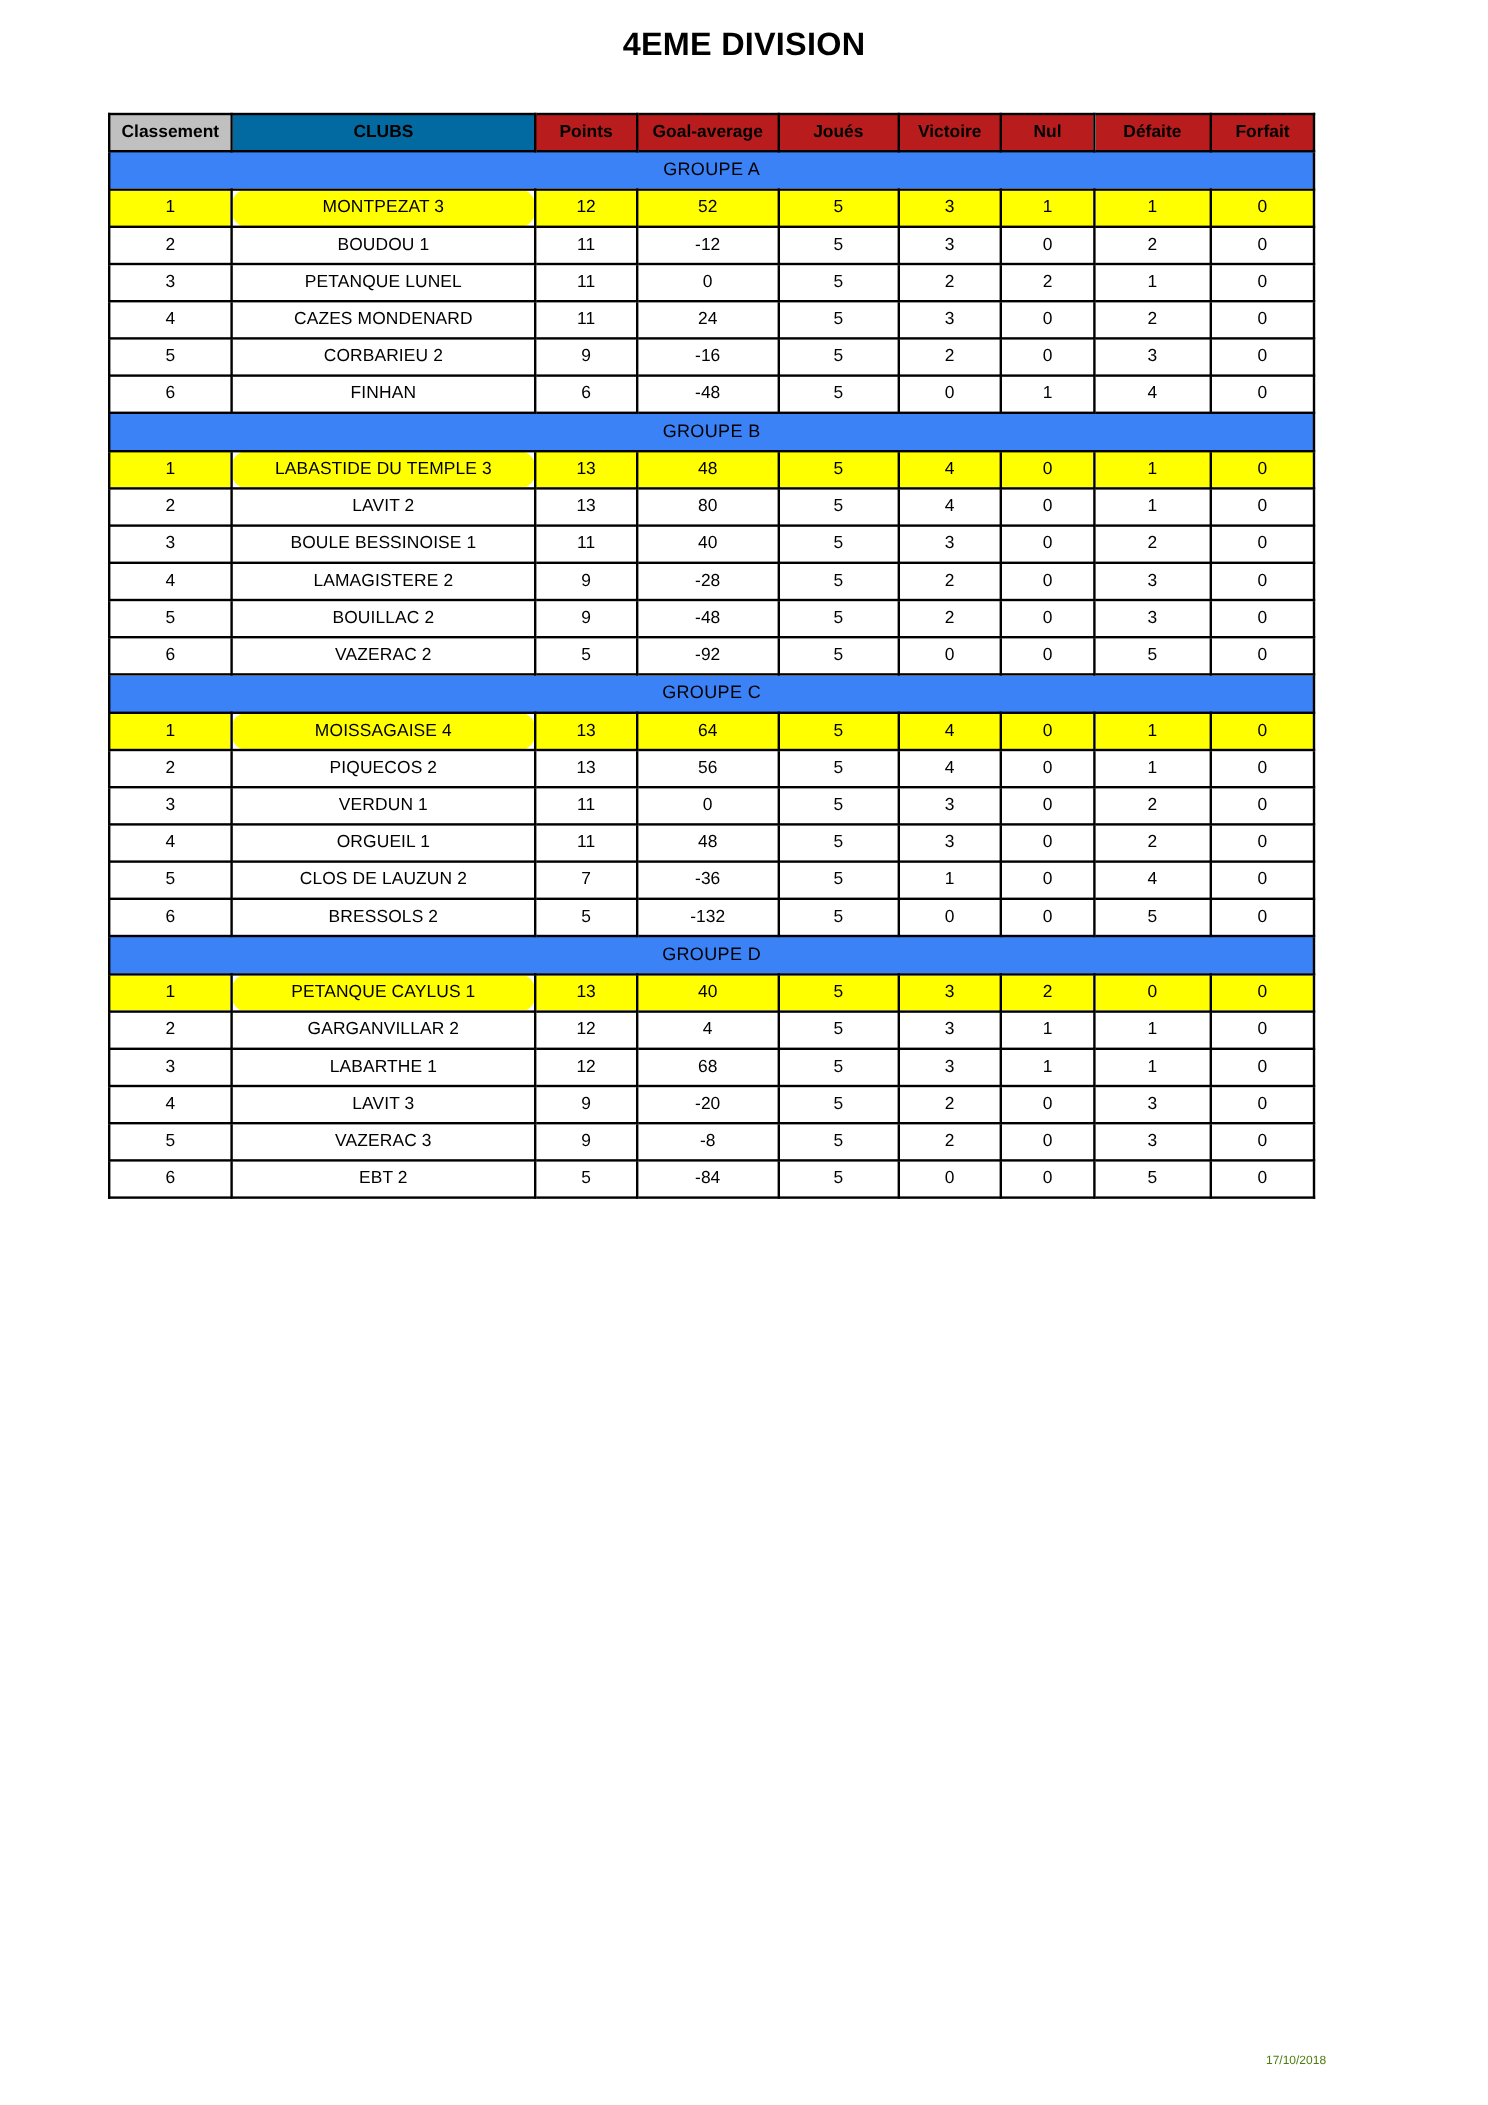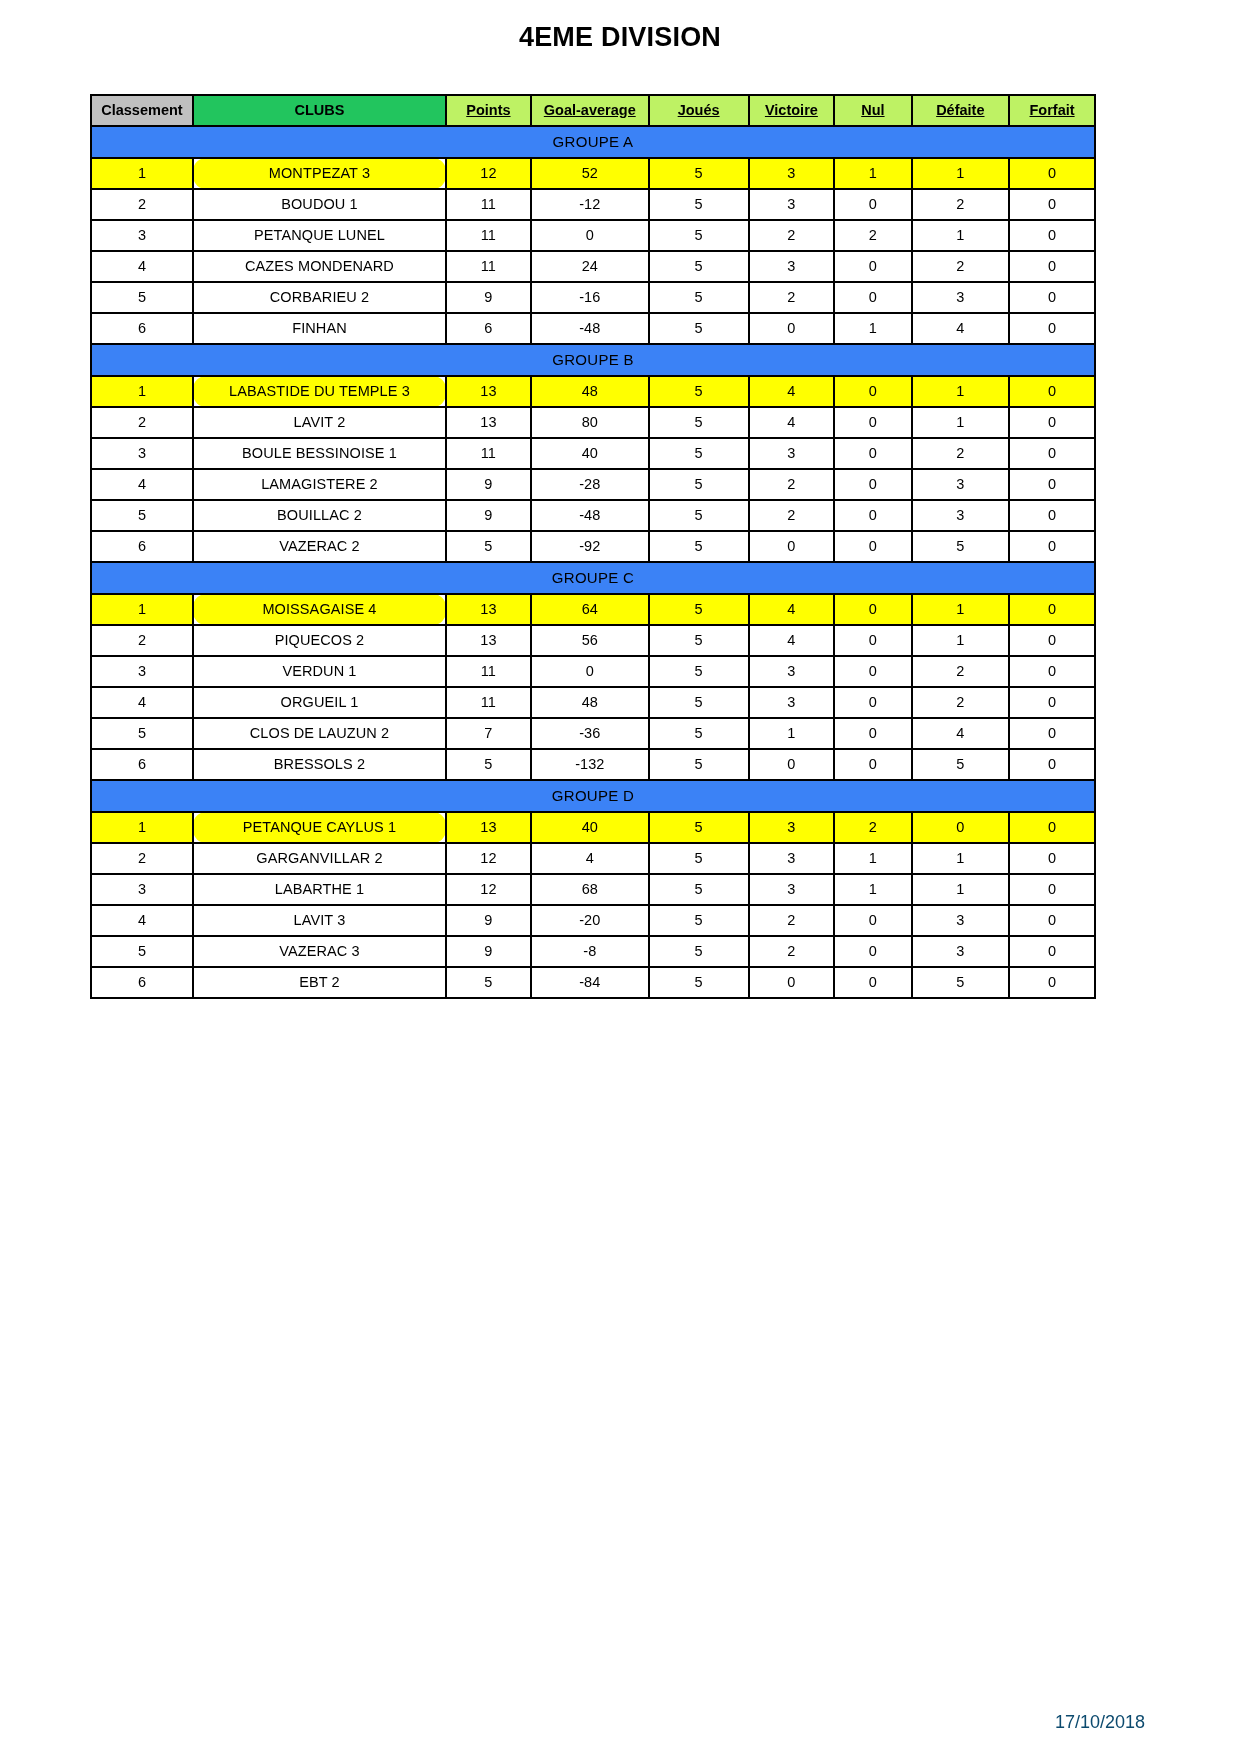--- a/index.html
+++ b/index.html
@@ -80,26 +80,25 @@
     font-weight: bold;
     font-size: 14.5px;
     height: 32px;
     line-height: 32px;
     border: 2px solid #000000;
   }
   th.hdr-rank {
     background: #c0c0c0;
   }
   th.hdr-club {
-    background: #22c55e;
+    background: #0369a1;
     font-size: 16px;
   }
   th.hdr-pink {
-    background: #bef264;
-    text-decoration: underline;
+    background: #b91c1c;
   }
 
   
   tr.group-row td {
     background: #3b82f6;
     font-size: 15px;
     font-weight: normal;
     height: 30px;
     line-height: 30px;
     border-left: 2px solid #000000;
@@ -121,23 +120,23 @@
   td.club-cell {
     font-size: 14.5px;
     letter-spacing: 0.1px;
     border-radius: 13px;
   }
 
   .footer-date {
     position: absolute;
     left: 1055px;
     top: 1712px;
-    font-size: 18px;
+    font-size: 10px;
     font-family: "Liberation Sans", sans-serif;
-    color: #0c4a6e;
+    color: #4d7c0f;
   }
 </style>
 </head>
 <body>
 
 <div class="page">
 
   <div class="doc-title">4EME DIVISION</div>
 
   <div class="table-wrap">

